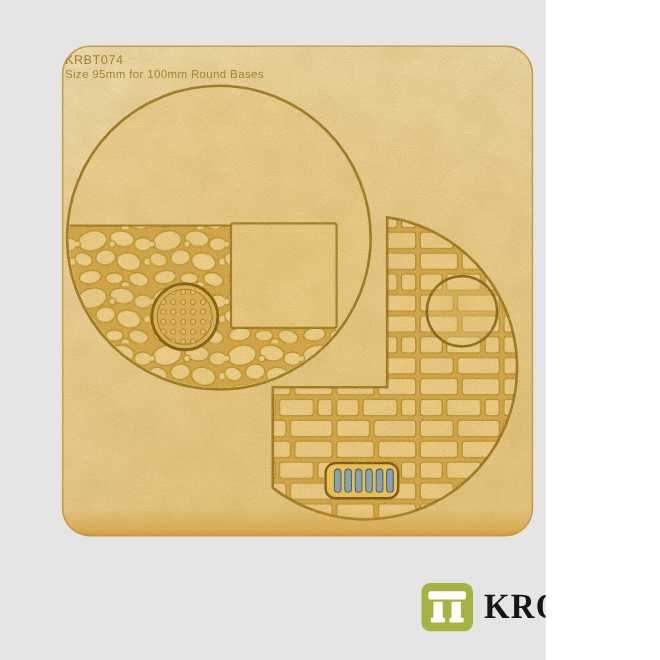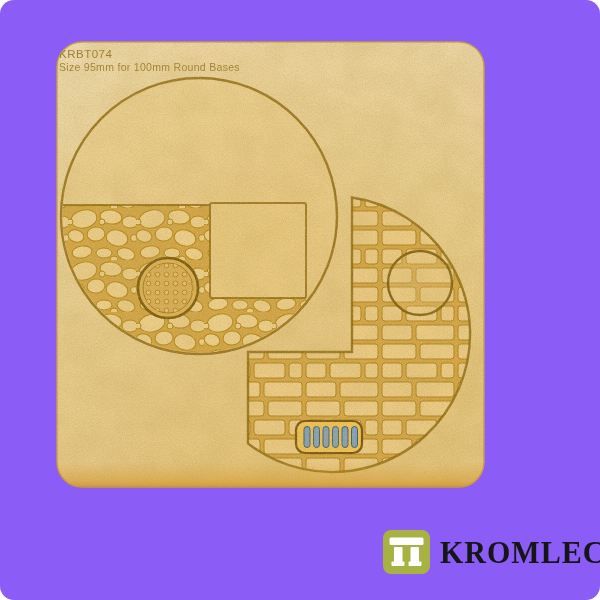--- a/index.html
+++ b/index.html
@@ -1,17 +1,17 @@
 <!DOCTYPE html>
 <html><head>
 <meta charset="utf-8">
 <style>
   html,body{margin:0;padding:0;background:#ffffff;}
-  .stage{position:relative;width:600px;height:600px;background:#8b5cf6;overflow:hidden;
-         font-family:"Liberation Sans",sans-serif;border-radius:14px;}
+  .stage{position:relative;width:496px;height:600px;background:#e5e5e5;overflow:hidden;
+         font-family:"Liberation Sans",sans-serif;}
   .board-svg{position:absolute;left:0;top:0;}
   .logo{position:absolute;left:383px;top:530px;display:flex;align-items:center;gap:10px;}
   .logo-word{font-family:"Liberation Serif",serif;font-weight:700;font-size:30px;
              letter-spacing:1px;color:#161616;transform:scaleY(1.08);line-height:44px;
              white-space:nowrap;}
 </style>
 </head>
 <body>
 
 <div class="stage">

